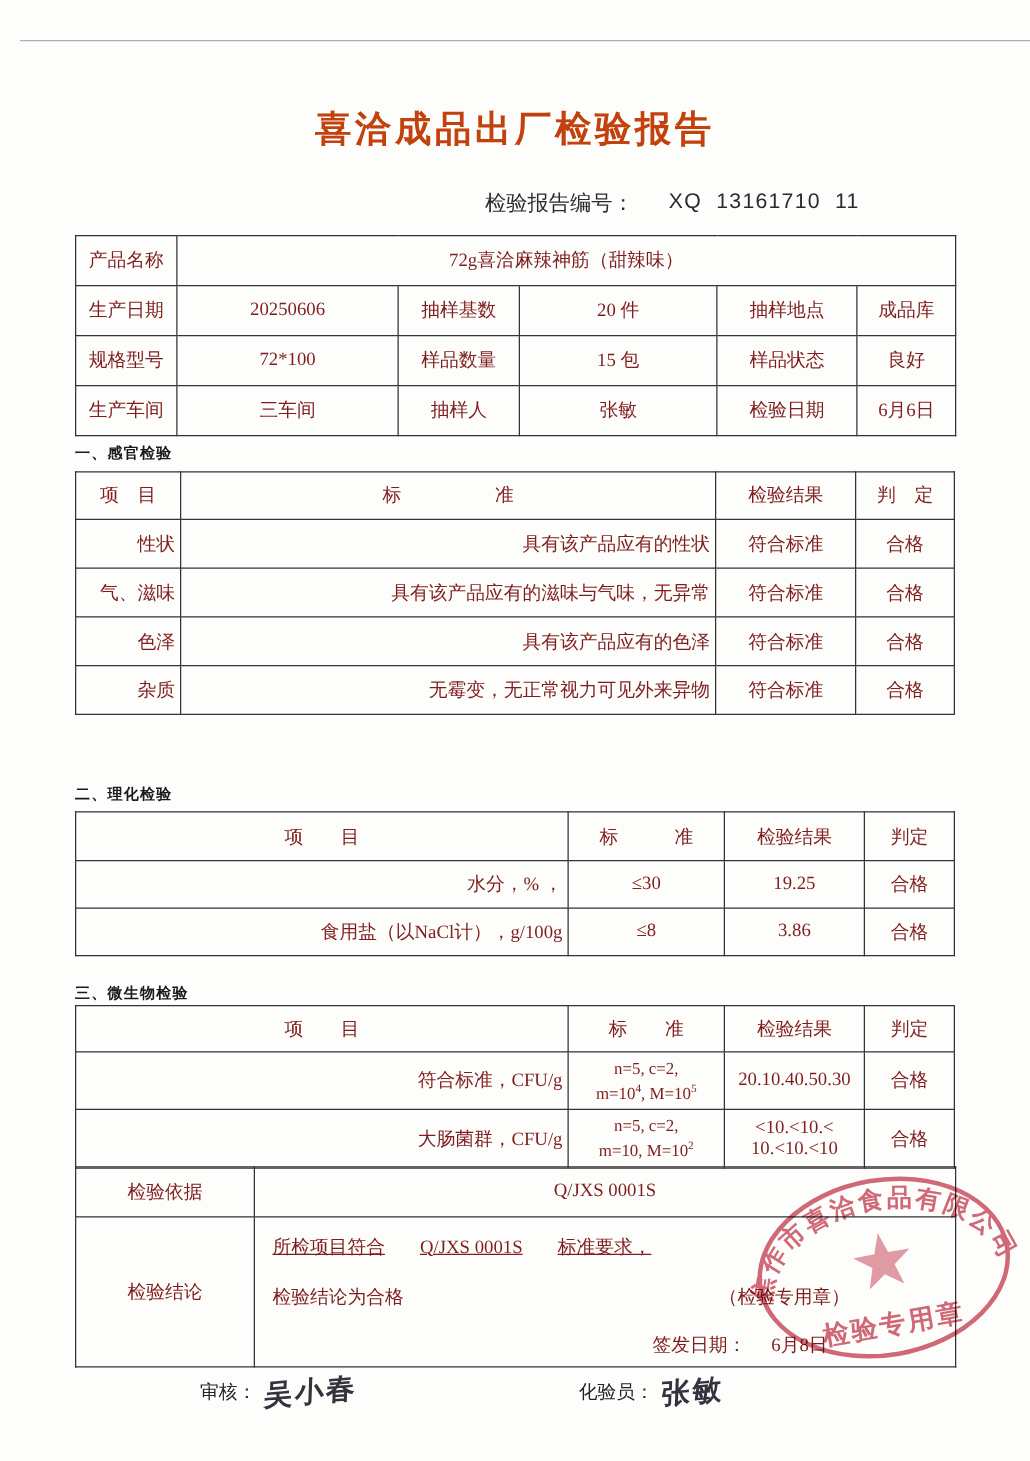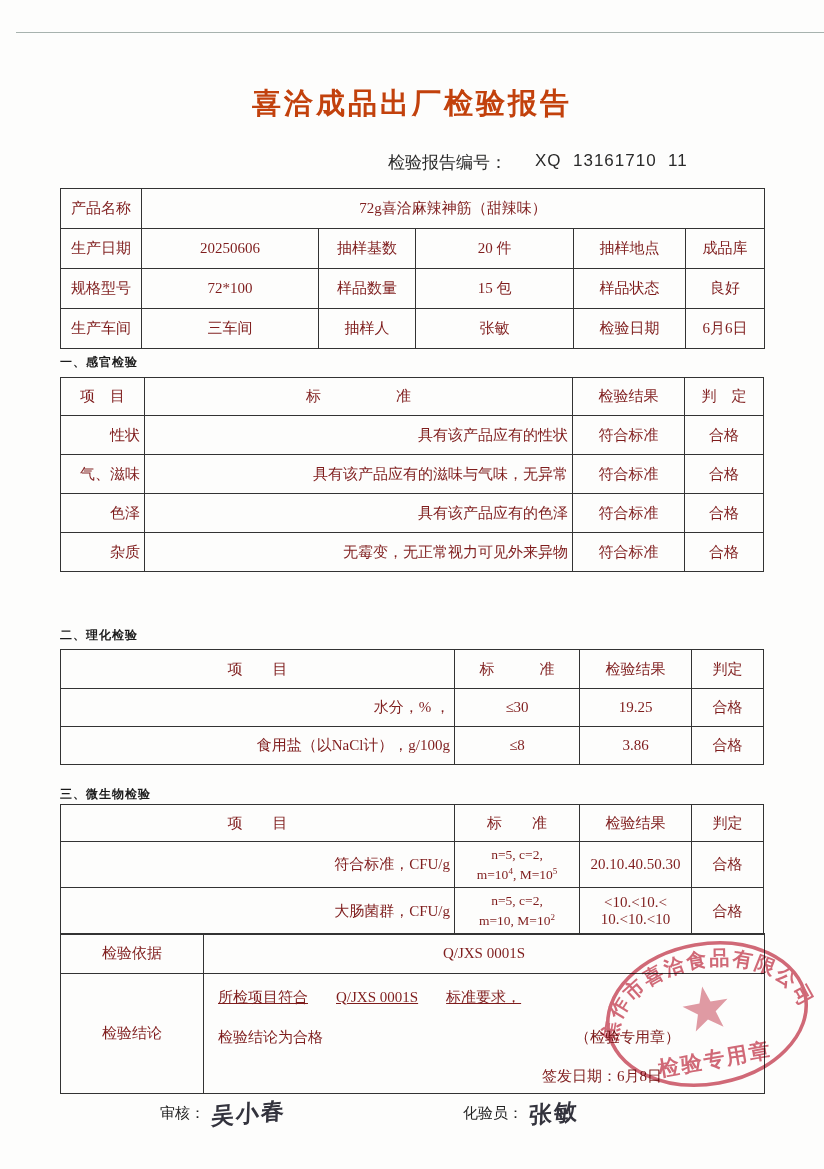--- a/index.html
+++ b/index.html
@@ -22,21 +22,21 @@
                  padding:0 4px; overflow:hidden; }
   table.tbl td.left { text-align:right; padding-left:9px; }
   .small2 { font-size:13.5px; line-height:1.45;margin-left:28px; }
   sup { font-size:9px; }
 
   .sec-heading { position:absolute; left:60px; font-size:12px; font-weight:bold; color:#1a1a1a; letter-spacing:1px; }
 
   .concl-line1 { margin:14px 0 0 14px; text-align:left;text-decoration:underline; }
   .concl-line1 span { margin-right:28px; }
   .concl-line2 { display:flex; justify-content:space-between; margin:21px 0 0 14px; padding-right:84px; text-align:left; }
-  .concl-line3 { display:flex; justify-content:flex-end; margin-top:20px; padding-right:102px; }
+  .concl-line3 { display:flex; justify-content:flex-end; gap:20px; margin-top:20px; padding-right:102px; }
 
   .sig-row { position:absolute; top:1104px; left:0; width:100%; font-size:15px; color:#222; }
   .sig-block { position:absolute; display:flex; align-items:flex-start; gap:6px; }
   .sig-block.review { left:160px; }
   .sig-block.tester { left:463px; }
   .handwriting { display:inline-block; font-size:23px; font-weight:600; color:#33333d;
                  transform:rotate(-5deg) skewX(-7deg); letter-spacing:2px; margin-top:-6px; }
 
   .stamp { position:absolute; left:596px; top:938px; width:222px; height:152px;
            transform:rotate(-10deg); opacity:0.88; mix-blend-mode:multiply; }

